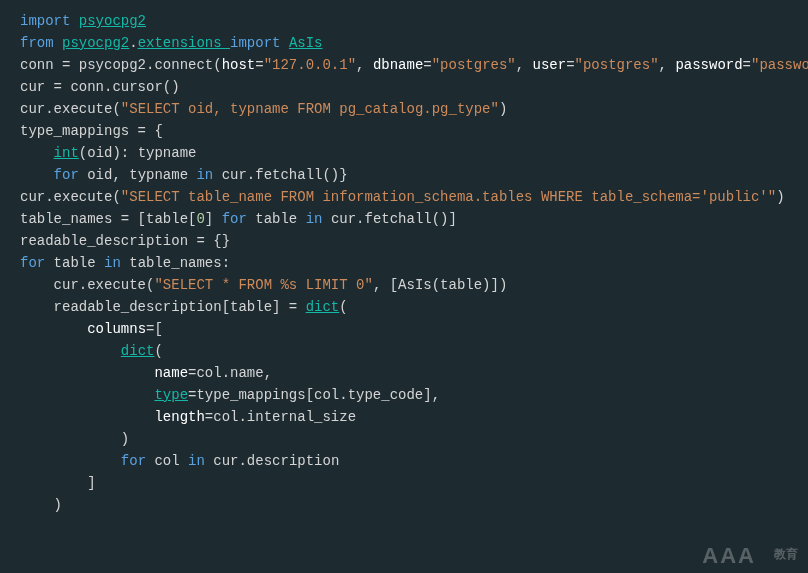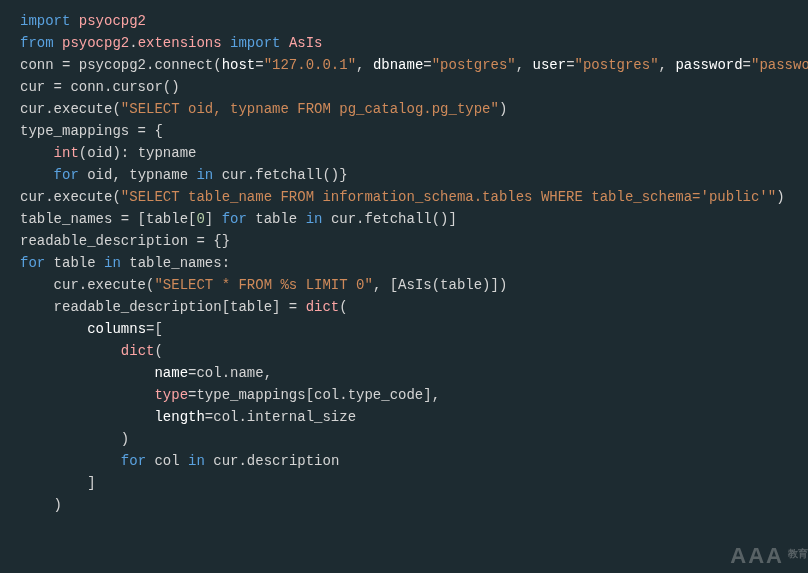--- a/index.html
+++ b/index.html
@@ -12,42 +12,42 @@
     height: 573px;
     overflow: hidden;
     position: relative;
     color: #d4d4d4;
   }
   .code {
     padding: 10px 0 10px 20px;
     white-space: pre;
   }
   .kw   { color: #5aa2e0; }   
-  .lib  { color: #fca5a5; }   
+  .lib  { color: #14b8a6; text-decoration: underline; }   
   .str  { color: #cf8a5a; }   
   .num  { color: #b5cea8; }   
   .txt  { color: #d4d4d4; }
   .var  { color: #ffffff; }   
   .watermark {
     position: absolute;
-    right: 0;
+    right: 10px;
     bottom: 6px;
     font-family: Arial, sans-serif;
     font-weight: bold;
     font-size: 22px;
     letter-spacing: 2px;
     color: rgba(200,200,200,0.35);
     display: flex;
     align-items: flex-end;
     gap: 2px;
   }
   .watermark .zh {
-    font-size: 10px;
+    font-size: 12px;
     letter-spacing: 0;
-    margin-left: 2px;
+    margin-left: 16px;
     margin-bottom: 2px;
   }
   .line { display: block; }
 </style>
 </head>
 <body>
 
 <div class="code" id="code"><span class="line"><span class="kw">import </span><span class="lib">psyocpg2</span></span><span class="line"><span class="kw">from </span><span class="lib">psyocpg2</span><span class="txt">.</span><span class="lib">extensions </span><span class="kw">import </span><span class="lib">AsIs</span></span><span class="line"><span class="txt">conn = psycopg2.connect(</span><span class="var">host</span><span class="txt">=</span><span class="str">"127.0.0.1"</span><span class="txt">, </span><span class="var">dbname</span><span class="txt">=</span><span class="str">"postgres"</span><span class="txt">, </span><span class="var">user</span><span class="txt">=</span><span class="str">"postgres"</span><span class="txt">, </span><span class="var">password</span><span class="txt">=</span><span class="str">"password"</span></span><span class="line"><span class="txt">cur = conn.cursor()</span></span><span class="line"><span class="txt">cur.execute(</span><span class="str">"SELECT oid, typname FROM pg_catalog.pg_type"</span><span class="txt">)</span></span><span class="line"><span class="txt">type_mappings = {</span></span><span class="line">    <span class="lib">int</span><span class="txt">(oid): typname</span></span><span class="line">    <span class="kw">for </span><span class="txt">oid, typname </span><span class="kw">in </span><span class="txt">cur.fetchall()}</span></span><span class="line"><span class="txt">cur.execute(</span><span class="str">"SELECT table_name FROM information_schema.tables WHERE table_schema='public'"</span><span class="txt">)</span></span><span class="line"><span class="txt">table_names = [table[</span><span class="num">0</span><span class="txt">] </span><span class="kw">for </span><span class="txt">table </span><span class="kw">in </span><span class="txt">cur.fetchall()]</span></span><span class="line"><span class="txt">readable_description = {}</span></span><span class="line"><span class="kw">for </span><span class="txt">table </span><span class="kw">in </span><span class="txt">table_names:</span></span><span class="line">    <span class="txt">cur.execute(</span><span class="str">"SELECT * FROM %s LIMIT 0"</span><span class="txt">, [AsIs(table)])</span></span><span class="line">    <span class="txt">readable_description[table] = </span><span class="lib">dict</span><span class="txt">(</span></span><span class="line">        <span class="var">columns</span><span class="txt">=[</span></span><span class="line">            <span class="lib">dict</span><span class="txt">(</span></span><span class="line">                <span class="var">name</span><span class="txt">=col.name,</span></span><span class="line">                <span class="lib">type</span><span class="txt">=type_mappings[col.type_code],</span></span><span class="line">                <span class="var">length</span><span class="txt">=col.internal_size</span></span><span class="line">            <span class="txt">)</span></span><span class="line">            <span class="kw">for </span><span class="txt">col </span><span class="kw">in </span><span class="txt">cur.description</span></span><span class="line">        <span class="txt">]</span></span><span class="line">    <span class="txt">)</span></span></div>
 
 <div class="watermark">

